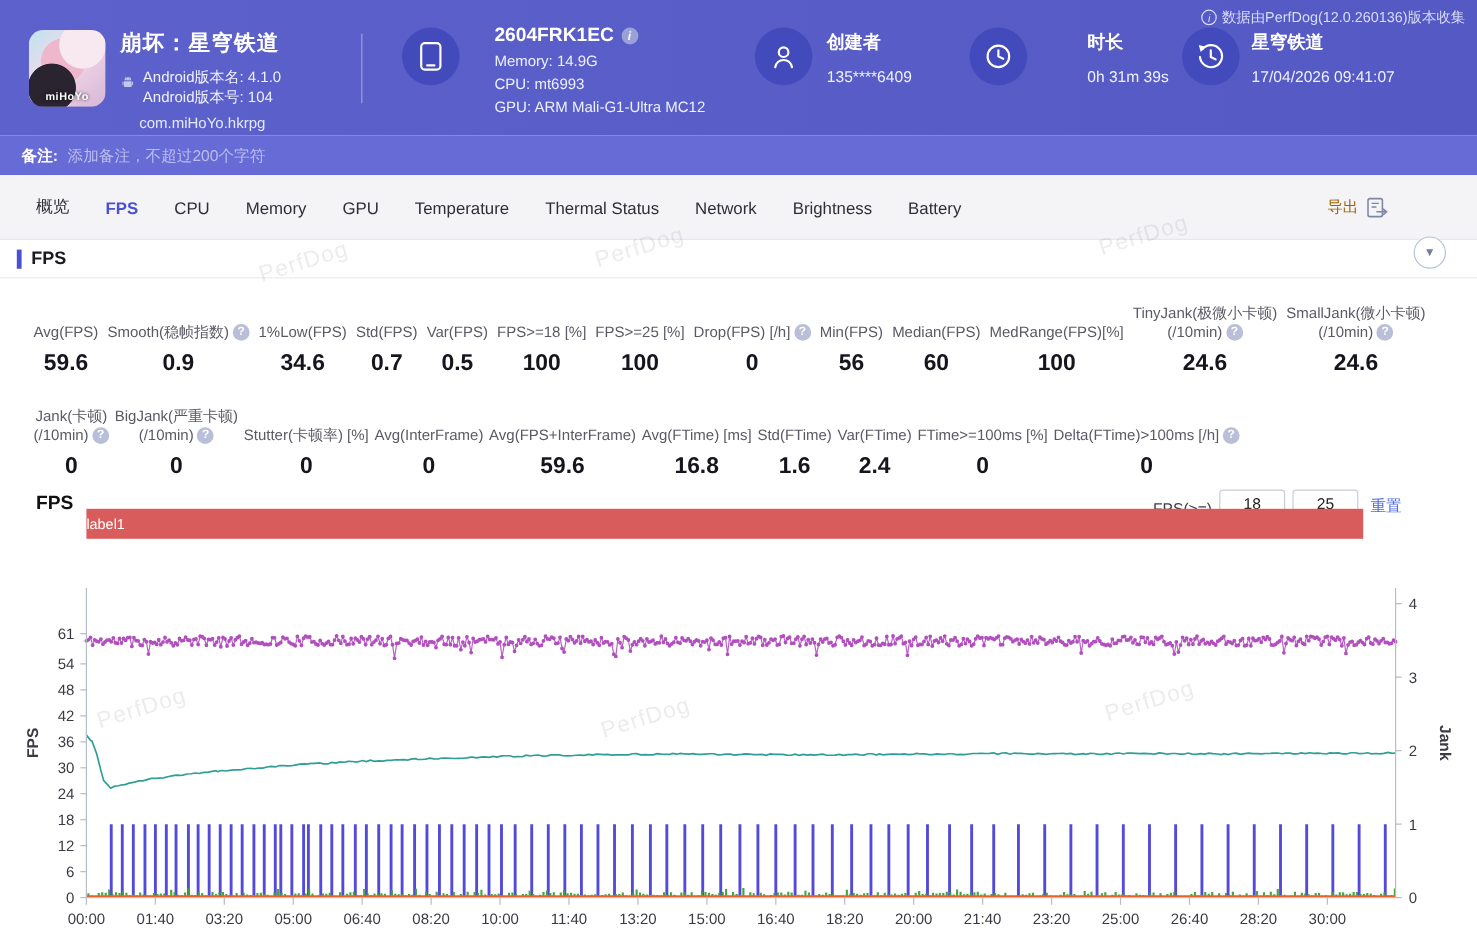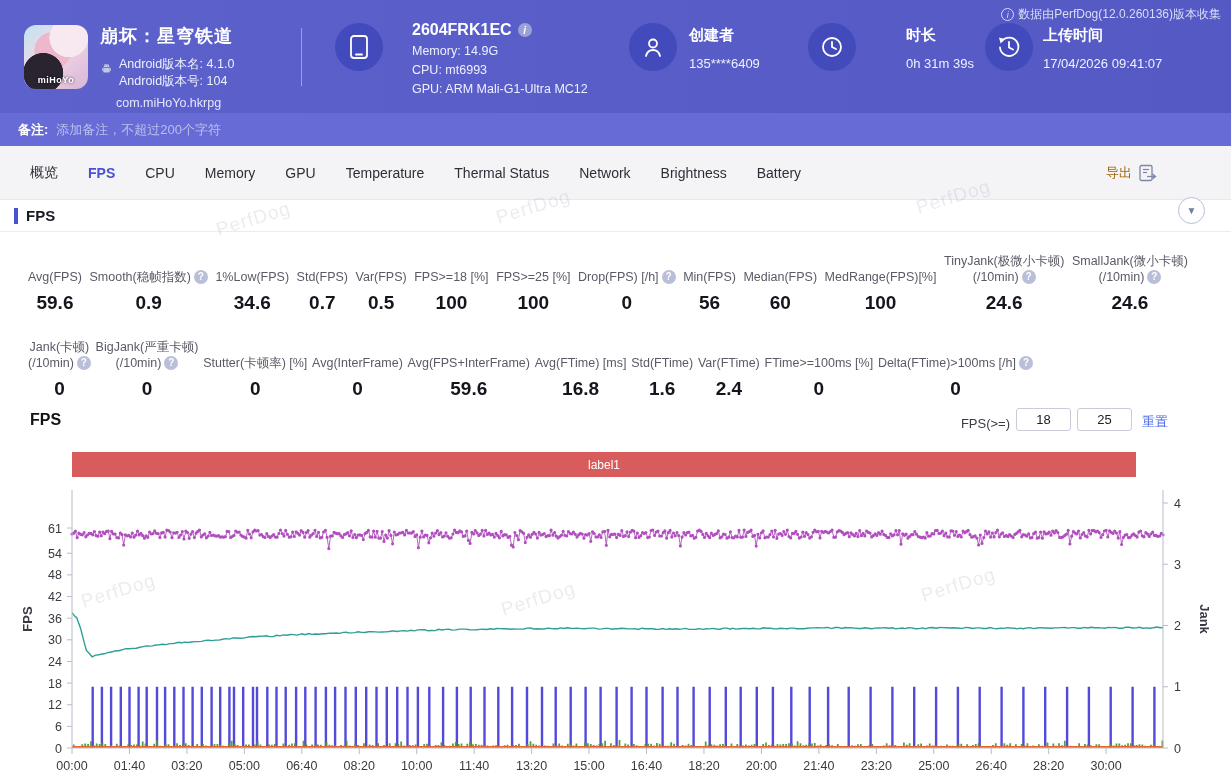--- a/index.html
+++ b/index.html
@@ -79,22 +79,22 @@
 
   
   .chart-title { position:absolute; left:30px; top:411px; font-size:16px; font-weight:bold; color:#111; }
   .fps-filter { position:absolute; right:63px; top:408px; display:flex; align-items:flex-end; gap:6px; }
   .fps-filter .flabel { font-size:13px; color:#3c3c46; }
   .fps-input { width:55px; height:23px; border:1px solid #c9ccd8; border-radius:3px; text-align:center;
                font-size:13px; color:#222; outline:none; font-family:"Liberation Sans",sans-serif; }
   .reset-link { font-size:13px; color:#4a68e8; cursor:pointer; margin-left:4px; }
 
   
-  .chart-banner { position:absolute; left:72px; top:452px; width:1064px; height:25px; background:#d95c5c;
-                  color:#fff; font-size:12px; display:flex; align-items:center; justify-content:center; }
+  .chart-banner { position:absolute; left:72px; top:424px; width:1064px; height:25px; background:#d95c5c;
+                  color:#fff; font-size:12px; display:flex; align-items:center; justify-content:flex-start; }
   .chart-svg { position:absolute; left:0; top:482px; }
 
   
   .wm { position:absolute; font-size:19px; color:rgba(110,110,135,.13); transform:rotate(-17deg);
         pointer-events:none; letter-spacing:1px; }
 </style>
 </head>
 <body>
 
 <div class="page">
@@ -165,21 +165,21 @@
     </div>
 
     <div class="circle-icon" style="left:985px; top:23px;">
       <svg width="26" height="26" viewBox="0 0 26 26">
         <path d="M6 7 A9.2 9.2 0 1 1 4 13.5" fill="none" stroke="#fff" stroke-width="1.8" stroke-linecap="round"></path>
         <polygon points="3,3.5 8.6,5 4.6,9.4" fill="#fff"></polygon>
         <polyline points="13,8 13,13.5 17,15.5" fill="none" stroke="#fff" stroke-width="1.8" stroke-linecap="round"></polyline>
       </svg>
     </div>
     <div class="info-text" style="left:1043px; top:26px;">
-      <div class="blk-label">上传时间</div>
+      <div class="blk-label">星穹铁道</div>
       <div class="blk-value">17/04/2026 09:41:07</div>
     </div>
 
     <div class="collect-note">
       <span class="i-outline">i</span>
       <span>数据由PerfDog(12.0.260136)版本收集</span>
     </div>
   </header>
 
   <div class="notes-bar">

